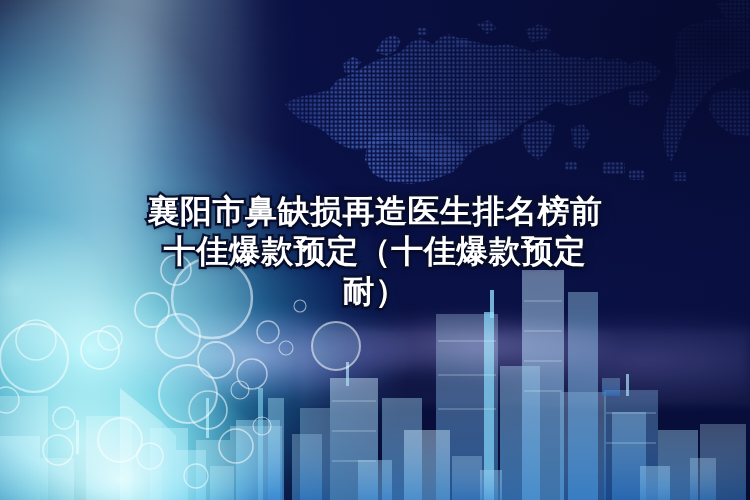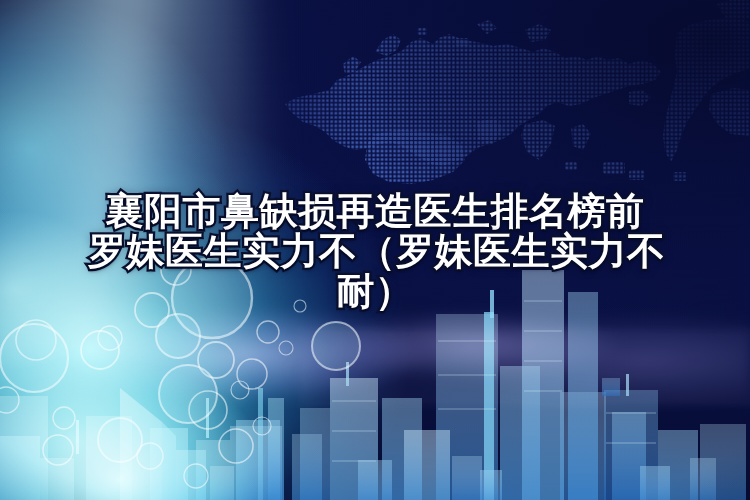--- a/index.html
+++ b/index.html
@@ -98,21 +98,21 @@
 
   
   .title-block{
     position:absolute;left:0;right:0;top:191px;
     text-align:center;
     padding:0 88px;
     z-index:30;
   }
   .title-line{
     display:block;
-    font-size:38px;
+    font-size:32px;
     line-height:40px;
     font-weight:bold;
     color:#ffffff;
     letter-spacing:.5px;
     white-space:nowrap;
     -webkit-text-stroke:4.5px #0c1230;
     paint-order:stroke fill;
     text-shadow:
        0 2px 3px rgba(2,6,30,.70),
        0 0 10px rgba(5,12,46,.55);
@@ -326,17 +326,17 @@
       </g>
     </svg>
   </div>
 
   <div class="layer glow-cyan2"></div>
   <div class="layer glow-bottomleft"></div>
   <div class="layer vignette"></div>
 
   <div class="title-block">
     <span class="title-line">襄阳市鼻缺损再造医生排名榜前</span>
-    <span class="title-line">罗妹医生实力不（罗妹医生实力不</span>
+    <span class="title-line">十佳爆款预定（十佳爆款预定</span>
     <span class="title-line">耐）</span>
   </div>
 
 </div>
 
 </body></html>

